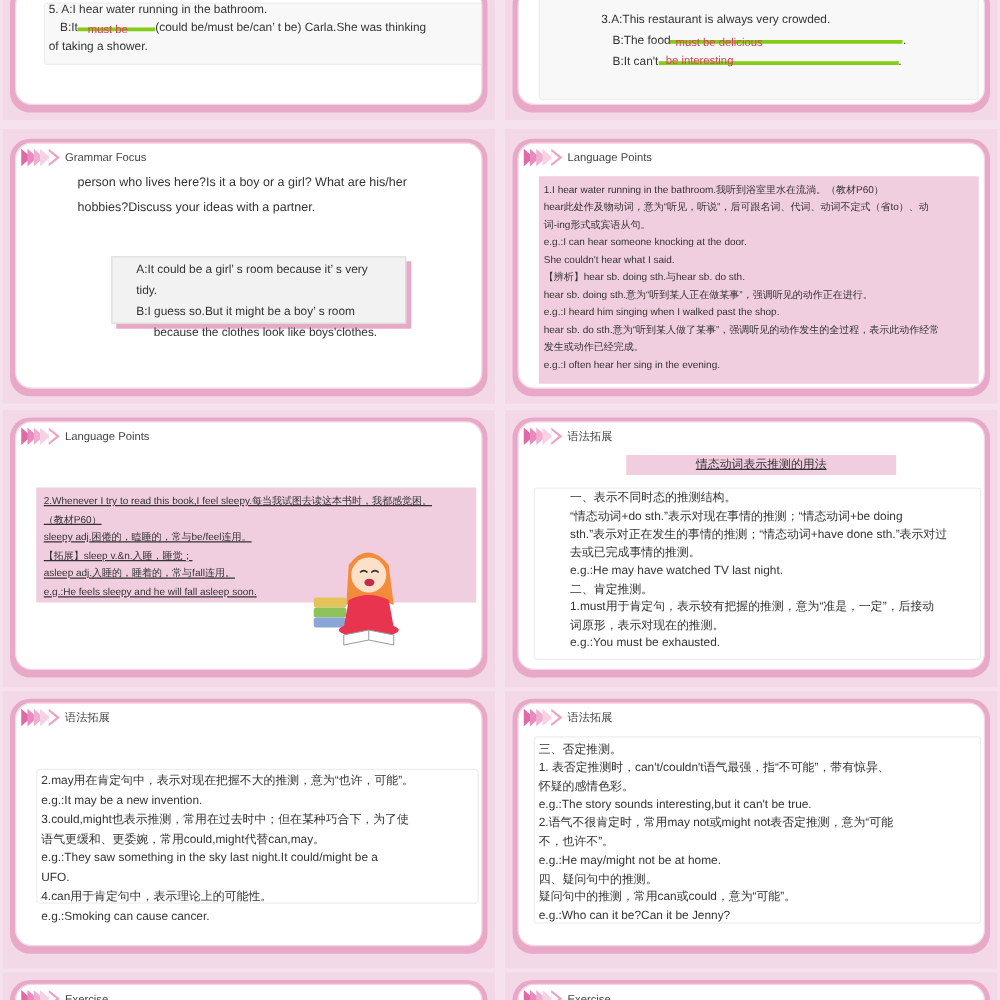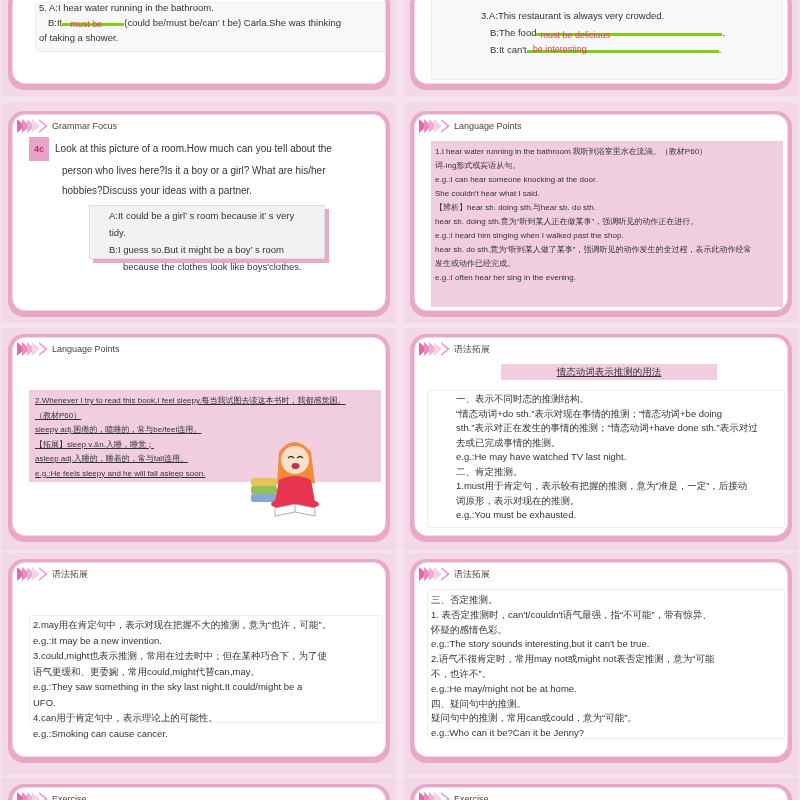--- a/index.html
+++ b/index.html
@@ -118,21 +118,20 @@
           <div class="arrows">
               <span class="a1"></span>
               <span class="a2"></span>
               <span class="a3"></span>
               <span class="a4"></span>
               <span class="a5"></span>
             </div>
           <span class="header-title">Grammar Focus</span>
         </div>
         <div class="txt" style="left:16px; top:22px; width:350px; font-size:10px; line-height:20px;">
-          <div><span class="badge4c">4c</span><span>Look at this picture of a room.How much can you tell about the</span></div>
           <div style="padding-left:33px;">person who lives here?Is it a boy or a girl? What are his/her</div>
           <div style="padding-left:33px;">hobbies?Discuss your ideas with a partner.</div>
         </div>
         <div class="dialog" style="left:76px; top:90px; width:236px; height:54px;"></div>
         <div class="txt" style="left:96px; top:92px; width:240px; font-size:9.5px; line-height:17px;">
           <div>A:It could be a girl’  s room because it’  s very</div>
           <div>tidy.</div>
           <div>B:I guess so.But it might be a boy’  s room</div>
           <div style="padding-left:14px;">because the clothes look like boys'clothes.</div>
         </div>
@@ -149,20 +148,21 @@
               <span class="a2"></span>
               <span class="a3"></span>
               <span class="a4"></span>
               <span class="a5"></span>
             </div>
           <span class="header-title">Language Points</span>
         </div>
         <div class="pinkbox" style="left:16px; top:26px; width:352px; height:166px;"></div>
         <div class="txt cn" style="left:20px; top:30px; width:348px;">
           <div>1.I hear water running in the bathroom.我听到浴室里水在流淌。（教材P60）</div>
+          <div>  hear此处作及物动词，意为“听见，听说”，后可跟名词、代词、动词不定式（省to）、动</div>
           <div>词-ing形式或宾语从句。</div>
           <div>  e.g.:I can hear someone knocking at the door.</div>
           <div>  She couldn't hear what I said.</div>
           <div>【辨析】hear sb. doing sth.与hear sb. do sth.</div>
           <div>  hear sb. doing sth.意为“听到某人正在做某事”，强调听见的动作正在进行。</div>
           <div>  e.g.:I heard him singing when I walked past the shop.</div>
           <div>hear sb. do sth.意为“听到某人做了某事”，强调听见的动作发生的全过程，表示此动作经常</div>
           <div>发生或动作已经完成。</div>
           <div>  e.g.:I often hear her sing in the evening.</div>
         </div>

